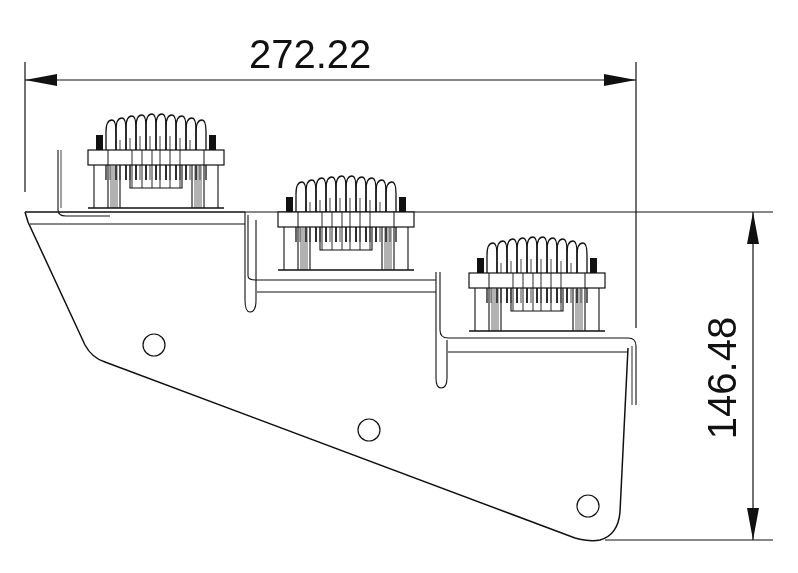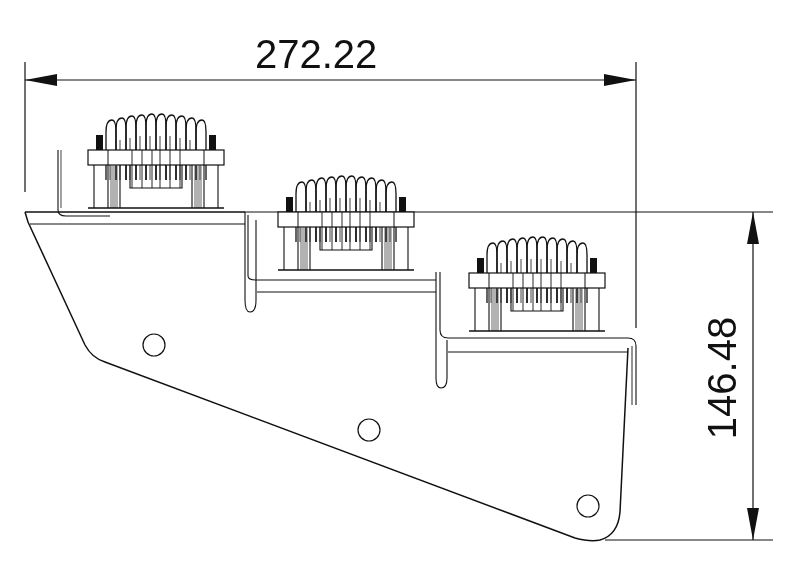--- a/index.html
+++ b/index.html
@@ -1,19 +1,19 @@
 <!DOCTYPE html>
 <html><head>
 <meta charset="utf-8">
 <style>
   html, body { margin: 0; padding: 0; background: #ffffff; }
   body { width: 798px; height: 573px; overflow: hidden; position: relative; font-family: "Liberation Sans", sans-serif; }
   svg { position: absolute; left: 0; top: 0; }
   .dim-text { position: absolute; color: #111; font-family: "Liberation Sans", sans-serif; font-size: 40px; line-height: 1; white-space: nowrap; }
-  #dim-width { left: 255px; top: 34px; }
+  #dim-width { left: 249px; top: 34px; }
   #dim-height { left: 722px; top: 378px; transform: translate(-50%, -50%) rotate(-90deg); transform-origin: center; }
 </style>
 </head>
 <body>
 
 <svg width="798" height="573" viewBox="0 0 798 573" xmlns="http://www.w3.org/2000/svg">
   <defs>
     <g id="heatsink">
 
       <g fill="none" stroke="#111" stroke-width="1.3">

